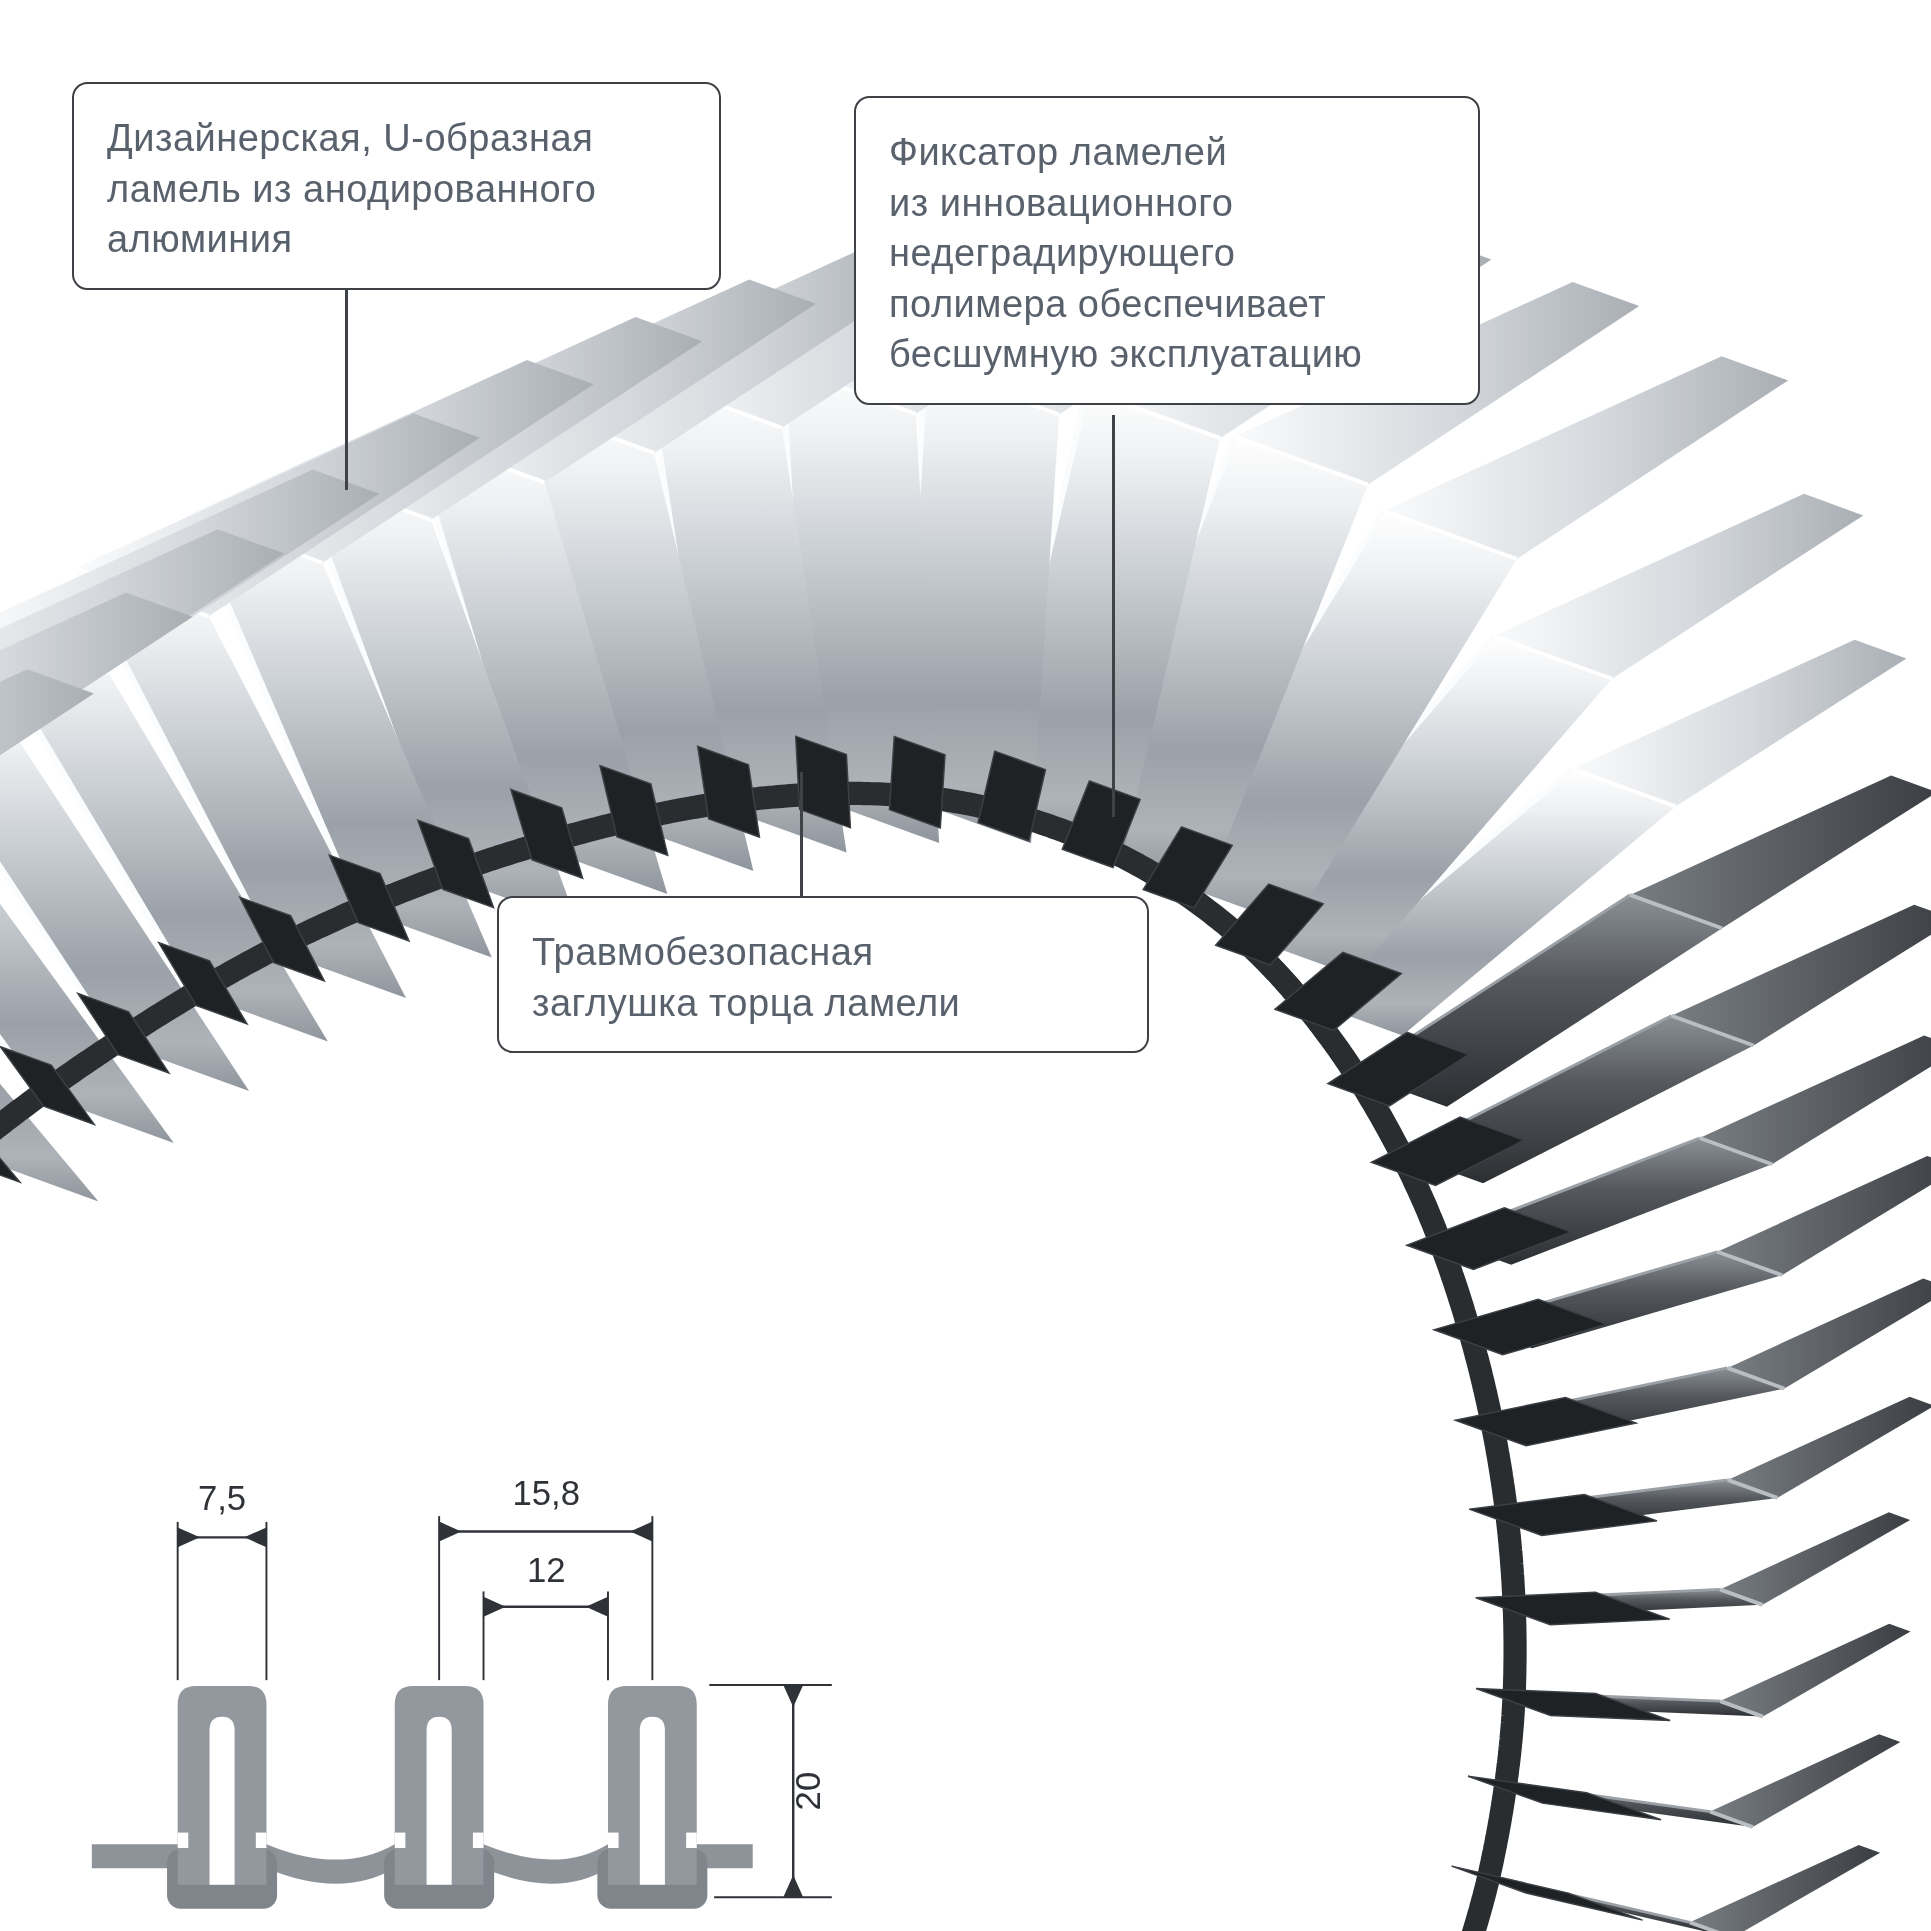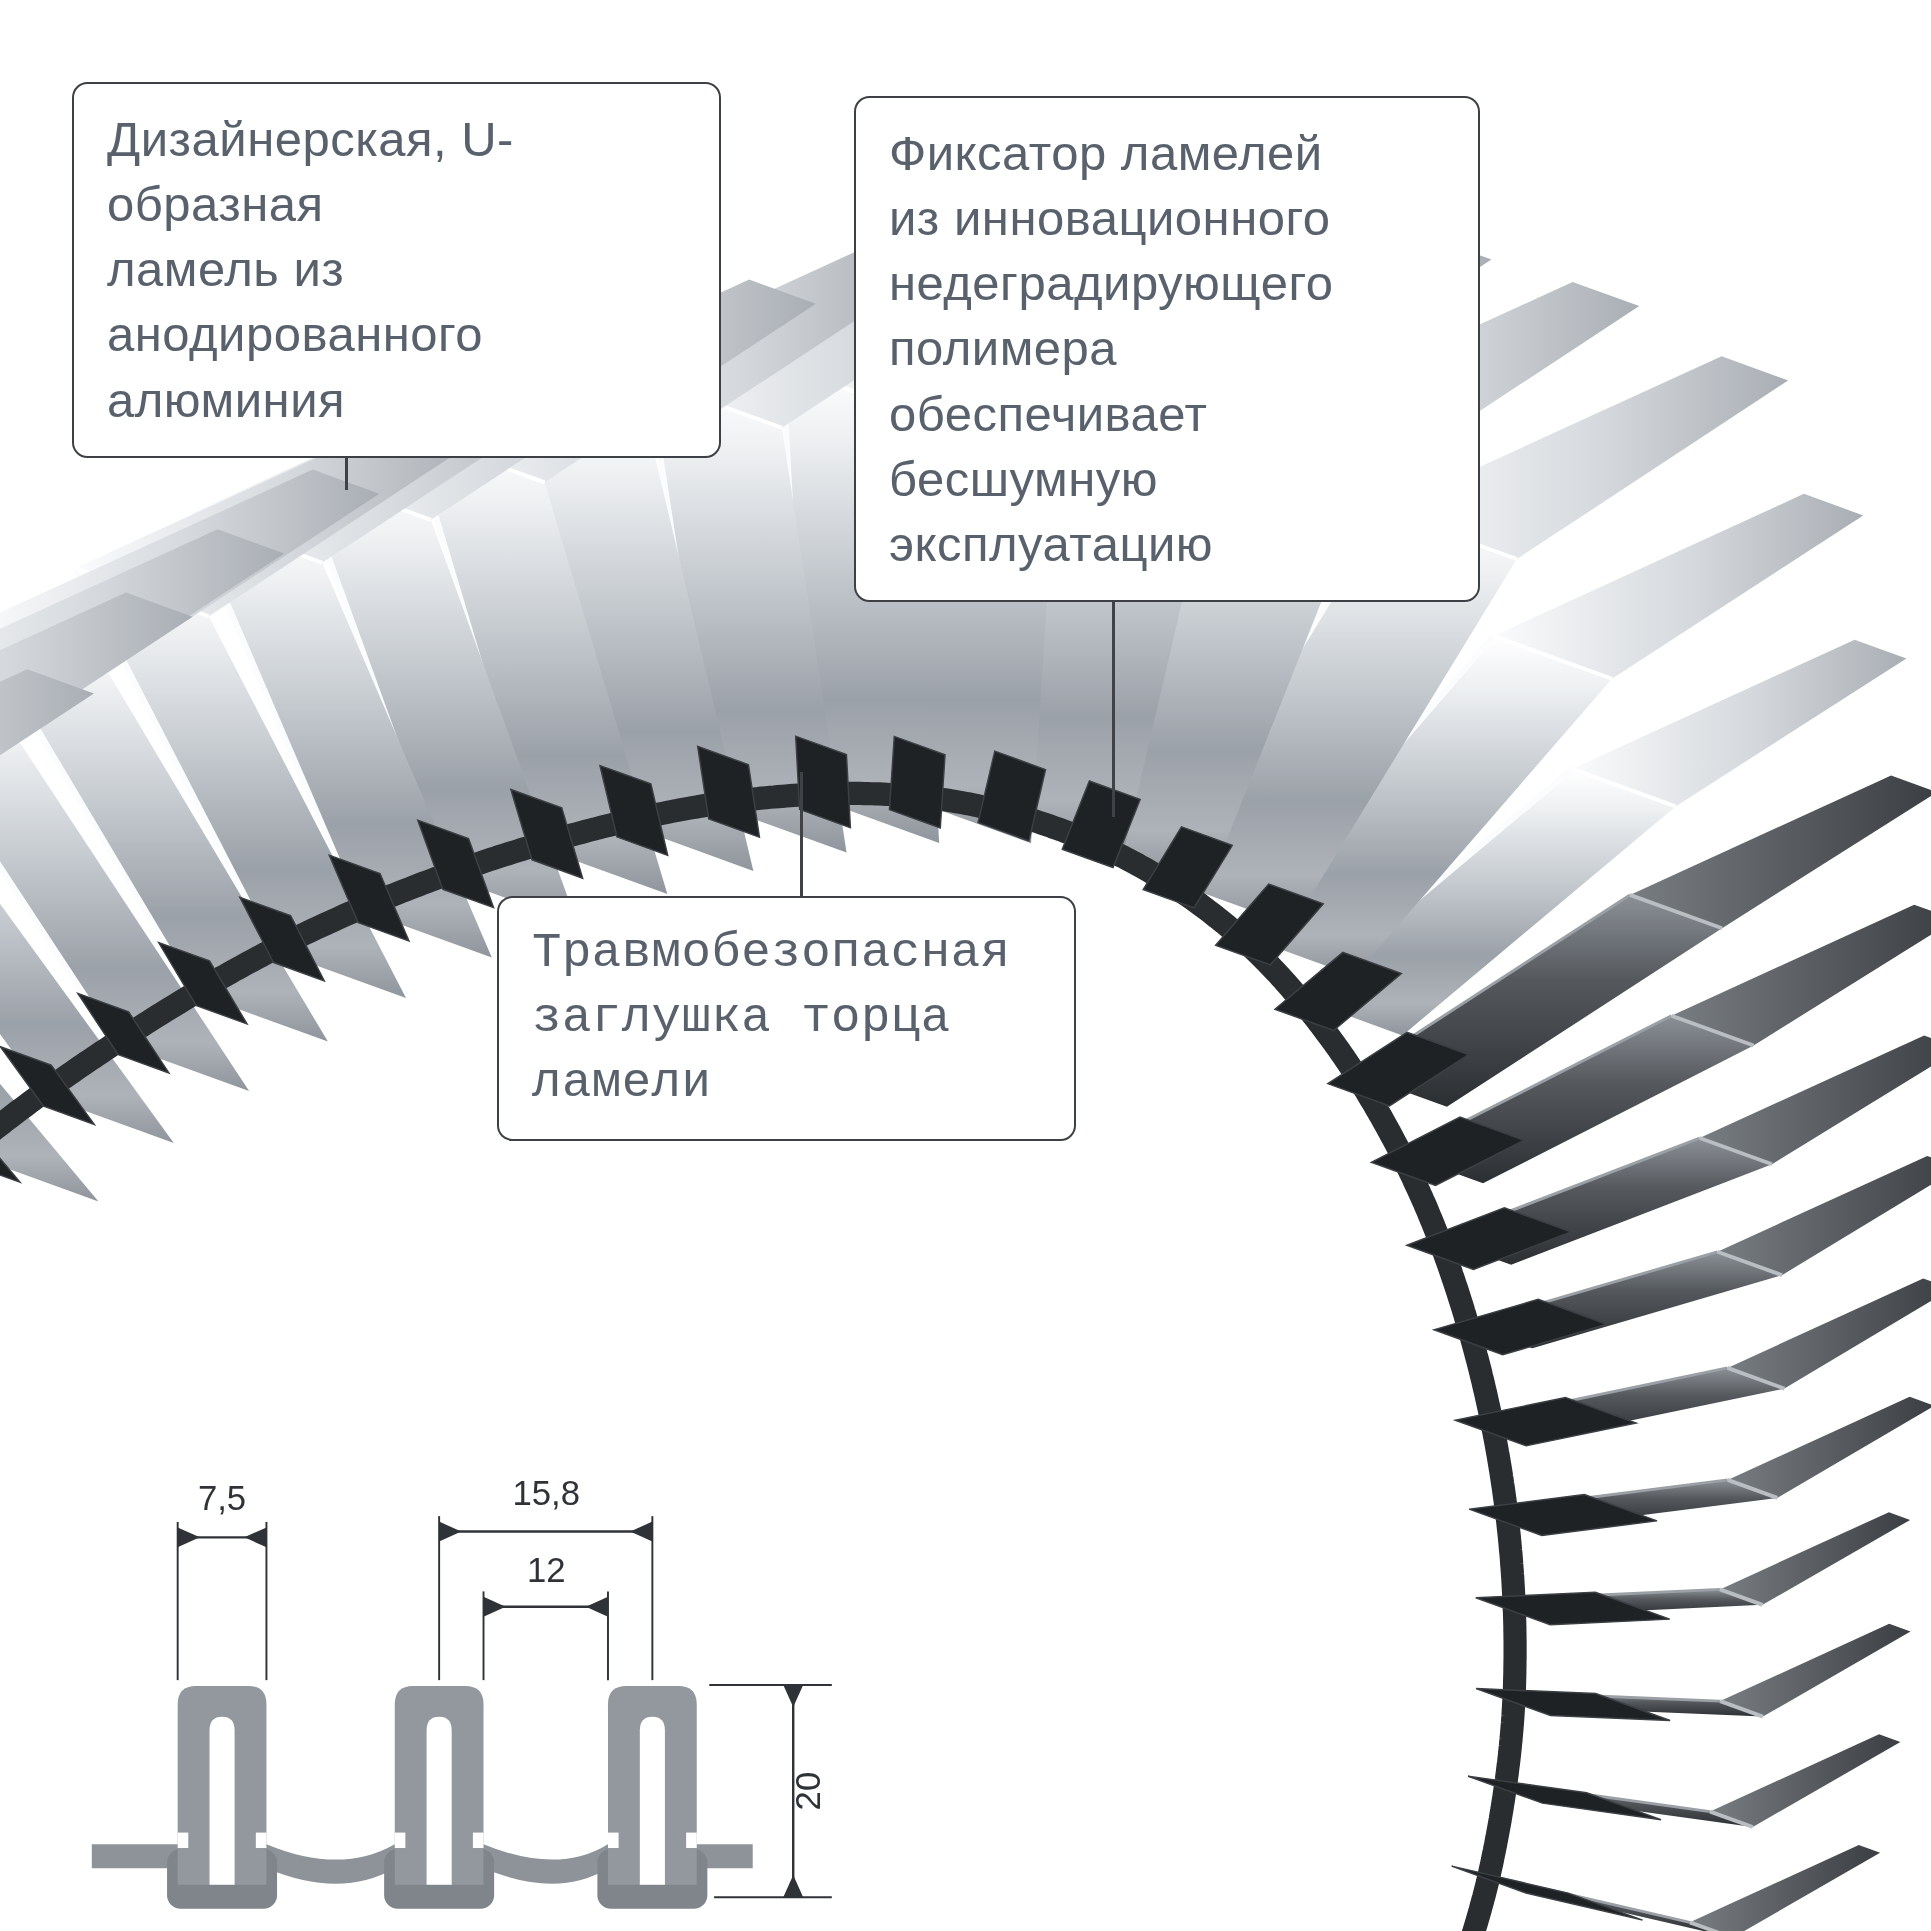--- a/index.html
+++ b/index.html
@@ -2,22 +2,22 @@
 <html><head>
 <meta charset="utf-8">
 <style>
   html,body{margin:0;padding:0;background:#ffffff;}
   .stage{position:relative;width:1931px;height:1931px;overflow:hidden;background:#ffffff;
          font-family:"Liberation Sans", sans-serif;}
   #grille{position:absolute;left:0;top:0;width:1931px;height:1931px;z-index:1;}
   .leader{position:absolute;width:2.9px;background:#3f4347;z-index:2;}
   .callout{position:absolute;background:#ffffff;border:2.9px solid #3d4044;border-radius:15.4px;
            padding:23px 33px;z-index:3;box-sizing:border-box;}
-  .callout .txt{display:block;white-space:pre-line;color:#59626c;font-size:49px;line-height:1.33;
-                letter-spacing:0.5px;}
+  .callout .txt{display:block;white-space:pre-line;color:#59626c;font-size:38px;line-height:1.33;
+                letter-spacing:0.5px;margin-top:6px;}
   #techdraw{position:absolute;left:77px;top:1410px;width:869px;height:521px;z-index:2;}
   .dim{stroke:#2f3338;stroke-width:2.5;fill:none;}
   .ext{stroke:#2f3338;stroke-width:2;fill:none;}
   .dimlabel{font-family:"Liberation Sans", sans-serif;font-size:36px;fill:#2f3338;}
 </style>
 </head>
 <body>
 
 <div class="stage">
 
@@ -200,21 +200,21 @@
   </div>
 
   <div class="callout" style="left:854px;top:96px;width:626px;">
     <span class="txt">Фиксатор ламелей
 из инновационного
 недеградирующего
 полимера обеспечивает
 бесшумную эксплуатацию</span>
   </div>
 
-  <div class="callout" style="left:497px;top:896px;width:579px;font-family:Liberation Mono, monospace;">
+  <div class="callout" style="left:497px;top:896px;width:652px;">
     <span class="txt">Травмобезопасная
 заглушка торца ламели</span>
   </div>
 
   <svg id="techdraw" viewBox="0 0 900 540">
     <defs>
       <marker id="mA" viewBox="0 0 12 12" refX="11" refY="6" markerWidth="11" markerHeight="11" orient="auto-start-reverse">
         <path d="M1,6 L11,1.5 L11,10.5 Z" fill="#2f3338"></path>
       </marker>
     </defs>

